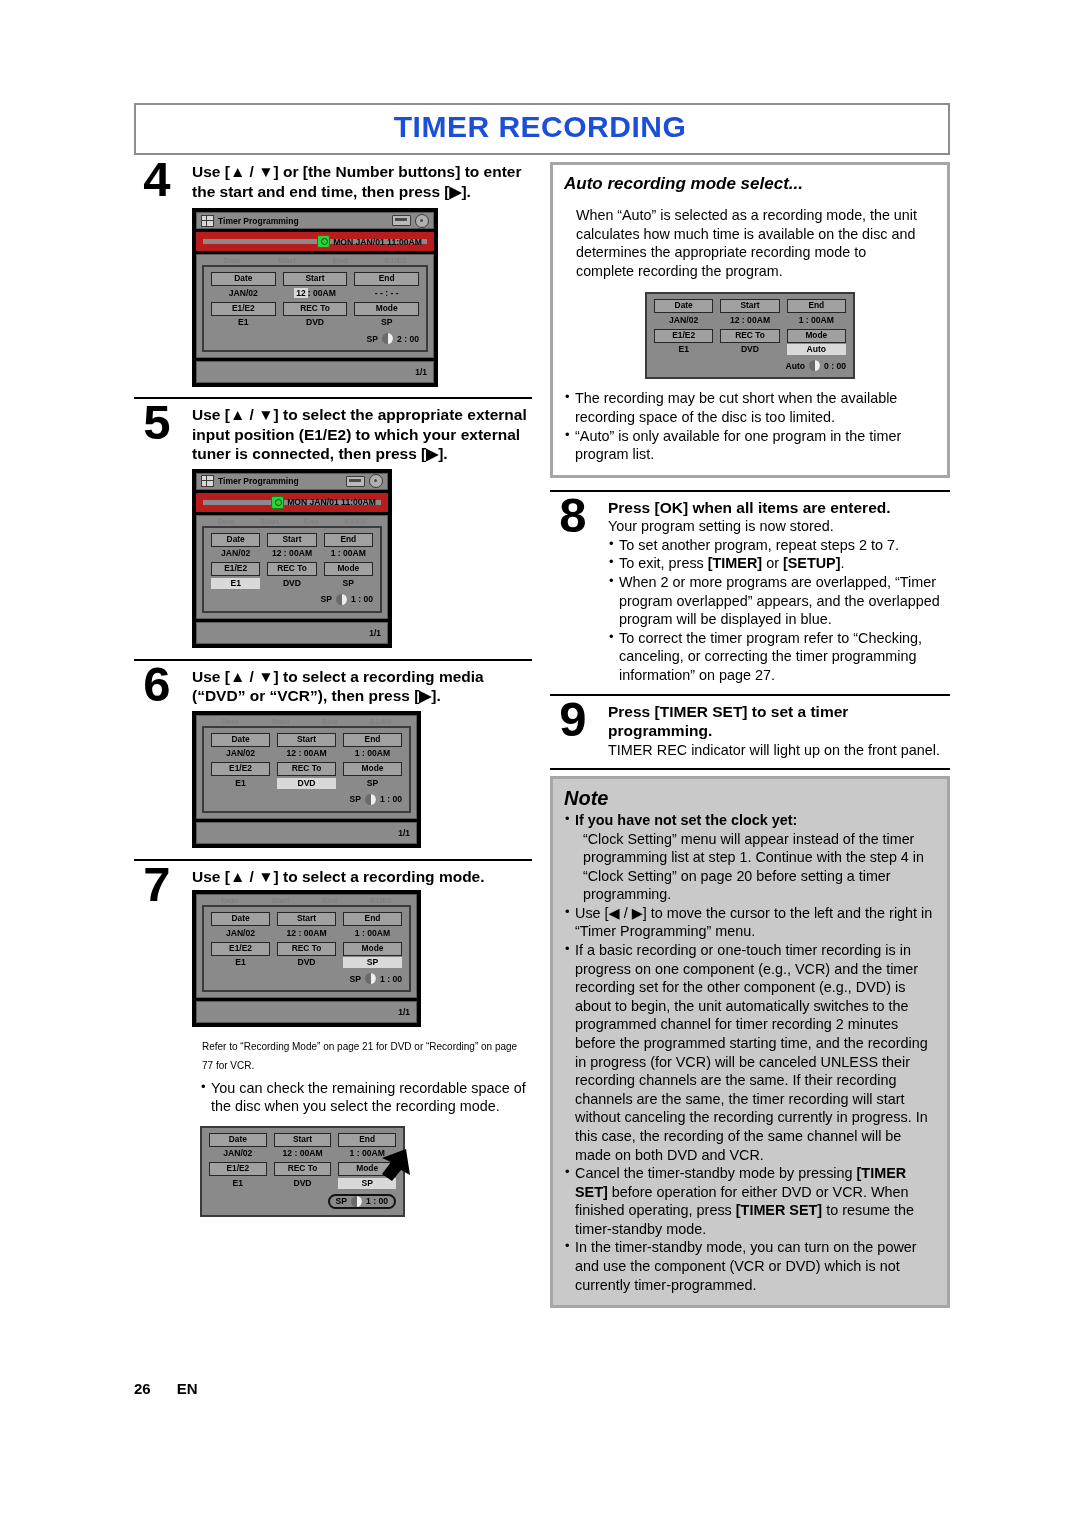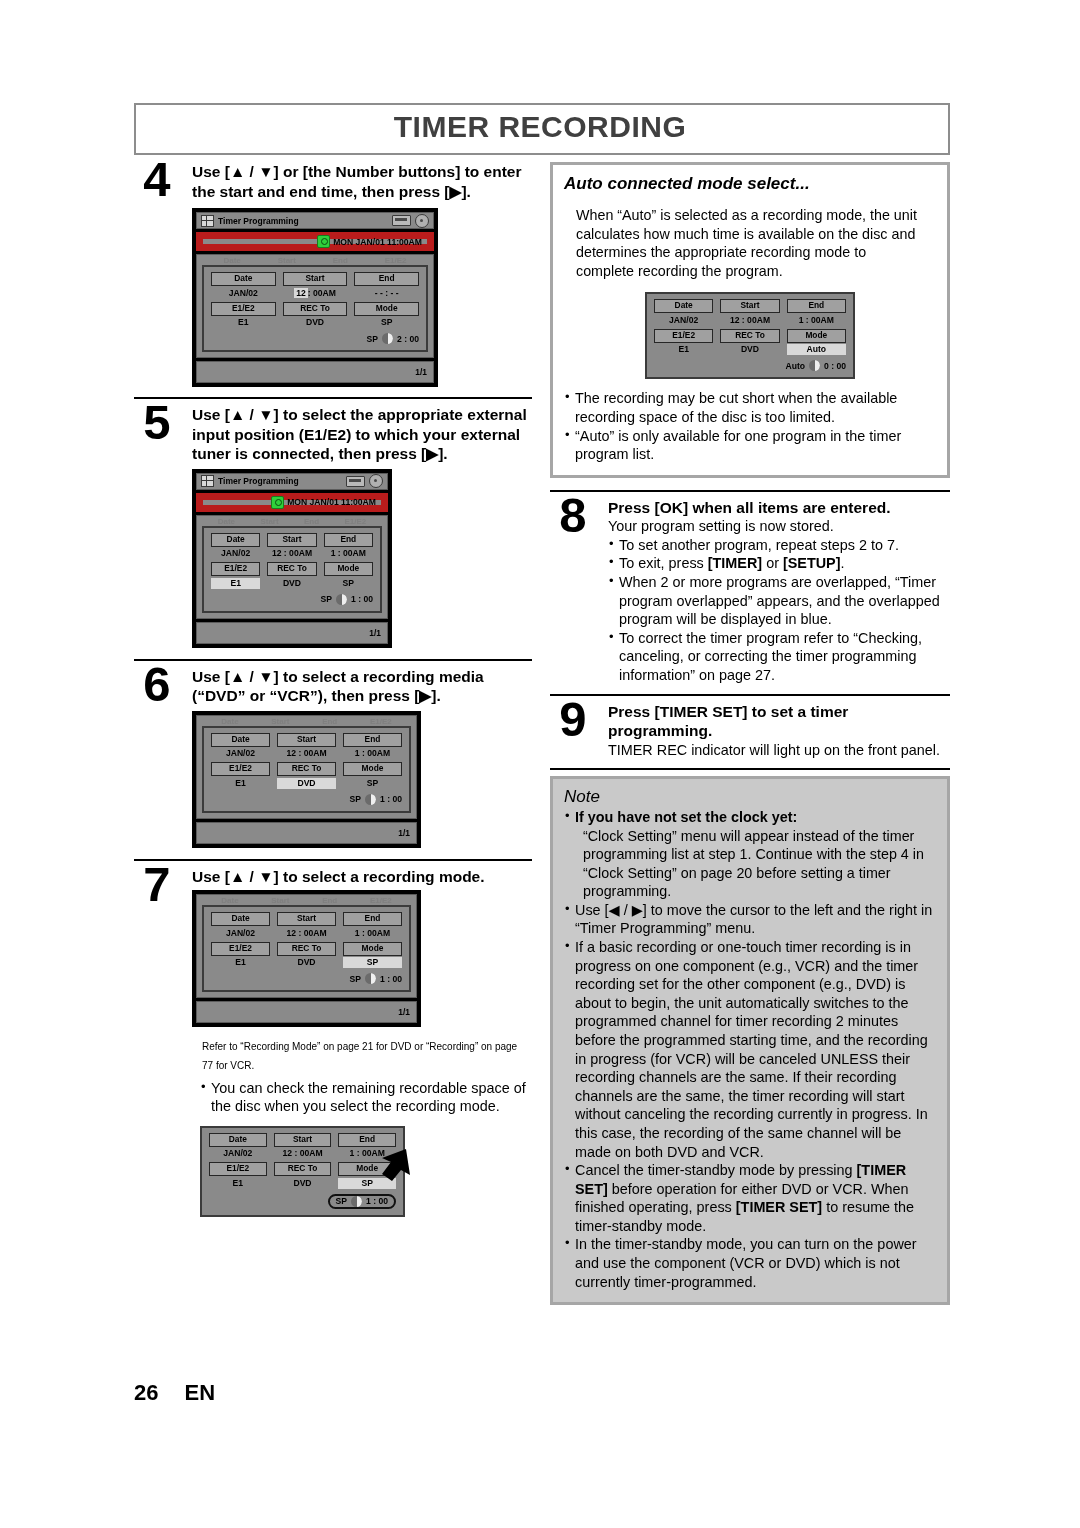--- a/index.html
+++ b/index.html
@@ -3,21 +3,21 @@
 <meta charset="utf-8">
 <style>
   html,body{margin:0;padding:0;background:#fff;}
   body{width:1080px;height:1528px;font-family:"Liberation Sans",sans-serif;color:#000;position:relative;overflow:hidden;}
   .page{position:absolute;left:0;top:0;width:1080px;height:1528px;}
 
   
   .title-bar{position:absolute;left:134px;top:103px;width:816px;height:52px;
              border:2px solid #8d8d8d;box-sizing:border-box;}
   .title-bar .t{position:absolute;left:0;right:4px;top:5px;text-align:center;
-             font-size:30px;font-weight:bold;letter-spacing:.5px;color:#404040;}
+             font-size:30px;font-weight:bold;letter-spacing:.5px;color:#1d4ed8;}
 
   
   .colL{position:absolute;left:134px;top:162px;width:398px;}
   .colR{position:absolute;left:550px;top:162px;width:400px;}
 
   
   .step{position:relative;}
   .step .num{position:absolute;left:0;top:-6px;width:46px;text-align:center;
              font-size:49px;font-weight:bold;line-height:46px;}
   .step .body{margin-left:58px;}
@@ -74,25 +74,25 @@
   .osd-foot{background:#8a8a8a;border:1px solid #5c5c5c;height:22px;margin-top:3px;
        display:flex;align-items:center;justify-content:flex-end;padding:0 6px;
        font-size:8.4px;font-weight:bold;box-sizing:border-box;}
   .rem-box{border:2px solid #111;border-radius:8px;padding:0 6px;background:#8a8a8a;}
 
   
   .boxed{border:3px solid #a6a6a6;padding:9px 11px 11px 11px;box-sizing:border-box;}
   .boxed h4{margin:0 0 2px 0;font-size:17px;font-style:italic;font-weight:bold;}
   .boxed p{margin:12px;font-size:14.3px;line-height:18.6px;}
   .notebox{background:#c9c9c9;border:3px solid #a6a6a6;padding:8px 11px 11px 11px;box-sizing:border-box;}
-  .notebox h4{margin:0 0 1px 0;font-size:17px;font-style:italic;font-weight:normal;}
+  .notebox h4{margin:0 0 1px 0;font-size:20px;font-style:italic;font-weight:bold;}
   .notebox li{font-size:14.3px;line-height:18.5px;}
   .notebox .sub{font-size:14.3px;line-height:18.5px;}
   b{font-weight:bold;}
-  .footer{position:absolute;left:134px;top:1380px;font-size:22px;font-weight:bold;}
+  .footer{position:absolute;left:134px;top:1380px;font-size:15px;font-weight:bold;}
   .footer span.en{margin-left:26px;}
 </style>
 </head>
 <body>
 
 <div class="page">
 
   <div class="title-bar">
     <div class="t">TIMER RECORDING</div>
   </div>
@@ -382,21 +382,21 @@
       </div>
       <svg width="34" height="36" viewBox="0 0 34 36" style="position:absolute;right:-7px;top:19px;">
         <polygon points="30,2 34,28 25,23 16,34 6,27 15,15 6,11" fill="#000"></polygon>
       </svg>
     </div>
   </div>
 
   <div class="colR">
 
     <div class="boxed">
-      <h4>Auto connected mode select...</h4>
+      <h4>Auto recording mode select...</h4>
       <p>When “Auto” is selected as a recording mode, the unit calculates how much time is available on the disc and determines the appropriate recording mode to complete recording the program.</p>
       <div class="panel" style="width:210px;margin:10px auto 10px auto;">
         <div class="prow">
           <div class="pcell">
               <div class="hdr">Date</div>
             <div class="val">JAN/02</div>
             </div>
           <div class="pcell">
               <div class="hdr">Start</div>
             <div class="val">12 : 00AM</div>

